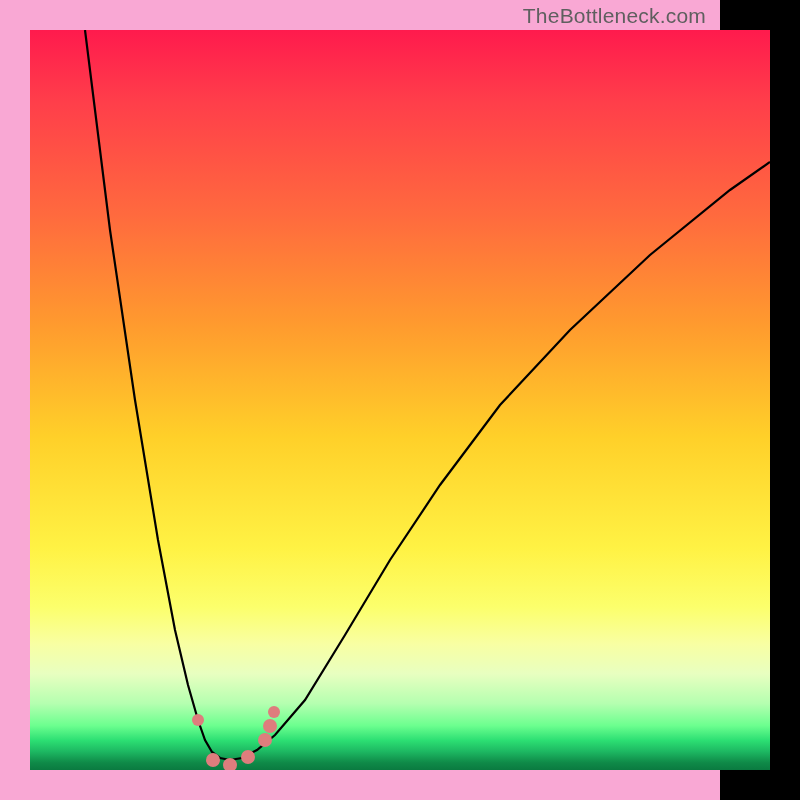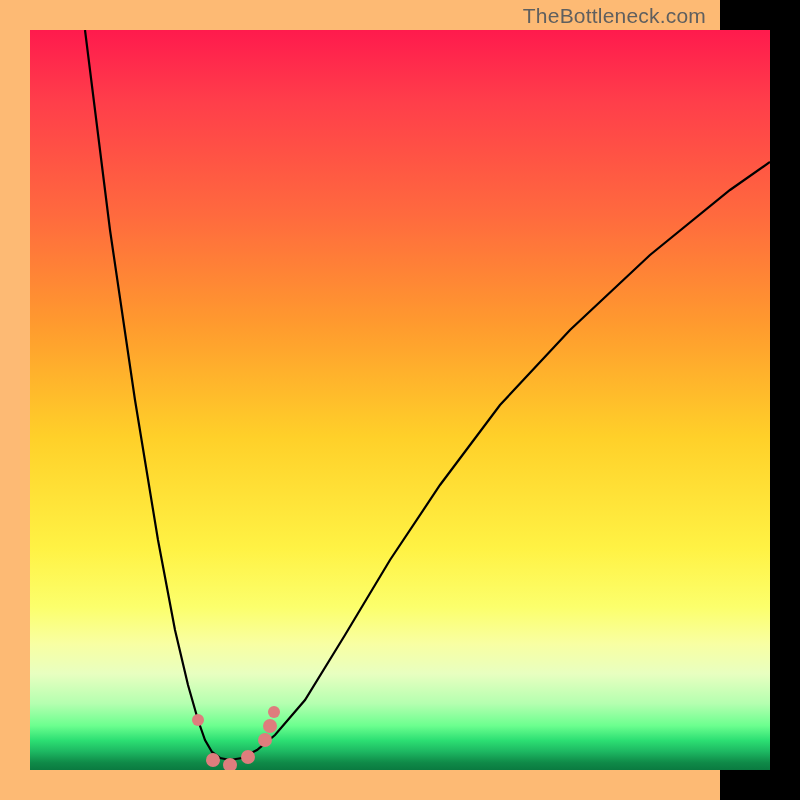--- a/index.html
+++ b/index.html
@@ -8,21 +8,21 @@
     width: 800px;
     height: 800px;
     overflow: hidden;
     background: #000;
     font-family: Arial, Helvetica, sans-serif;
   }
   .frame {
     position: absolute;
     top: 0; left: 0;
     width: 720px; height: 800px;
-    background: #fdba74;
+    background: #f9a8d4;
   }
   .plot {
     position: absolute;
     top: 30px;
     left: 30px;
     width: 740px;
     height: 740px;
     overflow: hidden;
   }
   .gradient {

